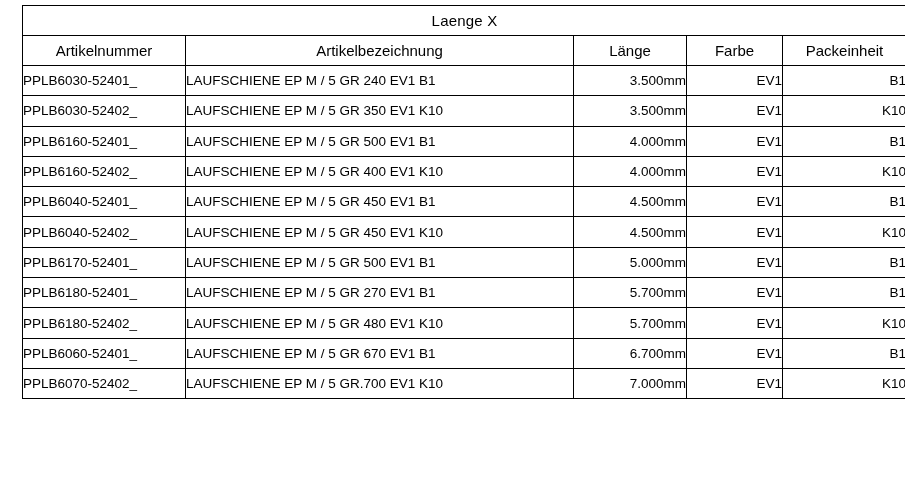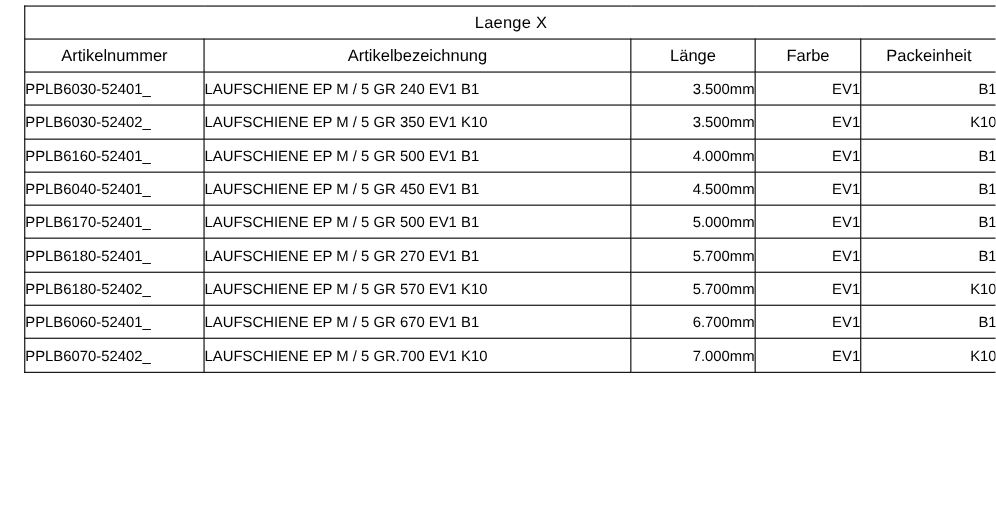--- a/index.html
+++ b/index.html
@@ -105,43 +105,57 @@
         <td class="c-pack">K10</td>
       </tr>
       <tr class="data-row">
         <td class="c-art">PPLB6160-52401_</td>
         <td class="c-desc">LAUFSCHIENE EP M / 5 GR 500 EV1 B1</td>
         <td class="c-len">4.000mm</td>
         <td class="c-col">EV1</td>
         <td class="c-pack">B1</td>
       </tr>
       <tr class="data-row">
+        <td class="c-art">PPLB6160-52402_</td>
+        <td class="c-desc">LAUFSCHIENE EP M / 5 GR 400 EV1 K10</td>
+        <td class="c-len">4.000mm</td>
+        <td class="c-col">EV1</td>
+        <td class="c-pack">K10</td>
+      </tr>
+      <tr class="data-row">
         <td class="c-art">PPLB6040-52401_</td>
         <td class="c-desc">LAUFSCHIENE EP M / 5 GR 450 EV1 B1</td>
         <td class="c-len">4.500mm</td>
         <td class="c-col">EV1</td>
         <td class="c-pack">B1</td>
+      </tr>
+      <tr class="data-row">
+        <td class="c-art">PPLB6040-52402_</td>
+        <td class="c-desc">LAUFSCHIENE EP M / 5 GR 450 EV1 K10</td>
+        <td class="c-len">4.500mm</td>
+        <td class="c-col">EV1</td>
+        <td class="c-pack">K10</td>
       </tr>
       <tr class="data-row">
         <td class="c-art">PPLB6170-52401_</td>
         <td class="c-desc">LAUFSCHIENE EP M / 5 GR 500 EV1 B1</td>
         <td class="c-len">5.000mm</td>
         <td class="c-col">EV1</td>
         <td class="c-pack">B1</td>
       </tr>
       <tr class="data-row">
         <td class="c-art">PPLB6180-52401_</td>
         <td class="c-desc">LAUFSCHIENE EP M / 5 GR 270 EV1 B1</td>
         <td class="c-len">5.700mm</td>
         <td class="c-col">EV1</td>
         <td class="c-pack">B1</td>
       </tr>
       <tr class="data-row">
         <td class="c-art">PPLB6180-52402_</td>
-        <td class="c-desc">LAUFSCHIENE EP M / 5 GR 570 EV1 K10</td>
+        <td class="c-desc">LAUFSCHIENE EP M / 5 GR 480 EV1 K10</td>
         <td class="c-len">5.700mm</td>
         <td class="c-col">EV1</td>
         <td class="c-pack">K10</td>
       </tr>
       <tr class="data-row">
         <td class="c-art">PPLB6060-52401_</td>
         <td class="c-desc">LAUFSCHIENE EP M / 5 GR 670 EV1 B1</td>
         <td class="c-len">6.700mm</td>
         <td class="c-col">EV1</td>
         <td class="c-pack">B1</td>

